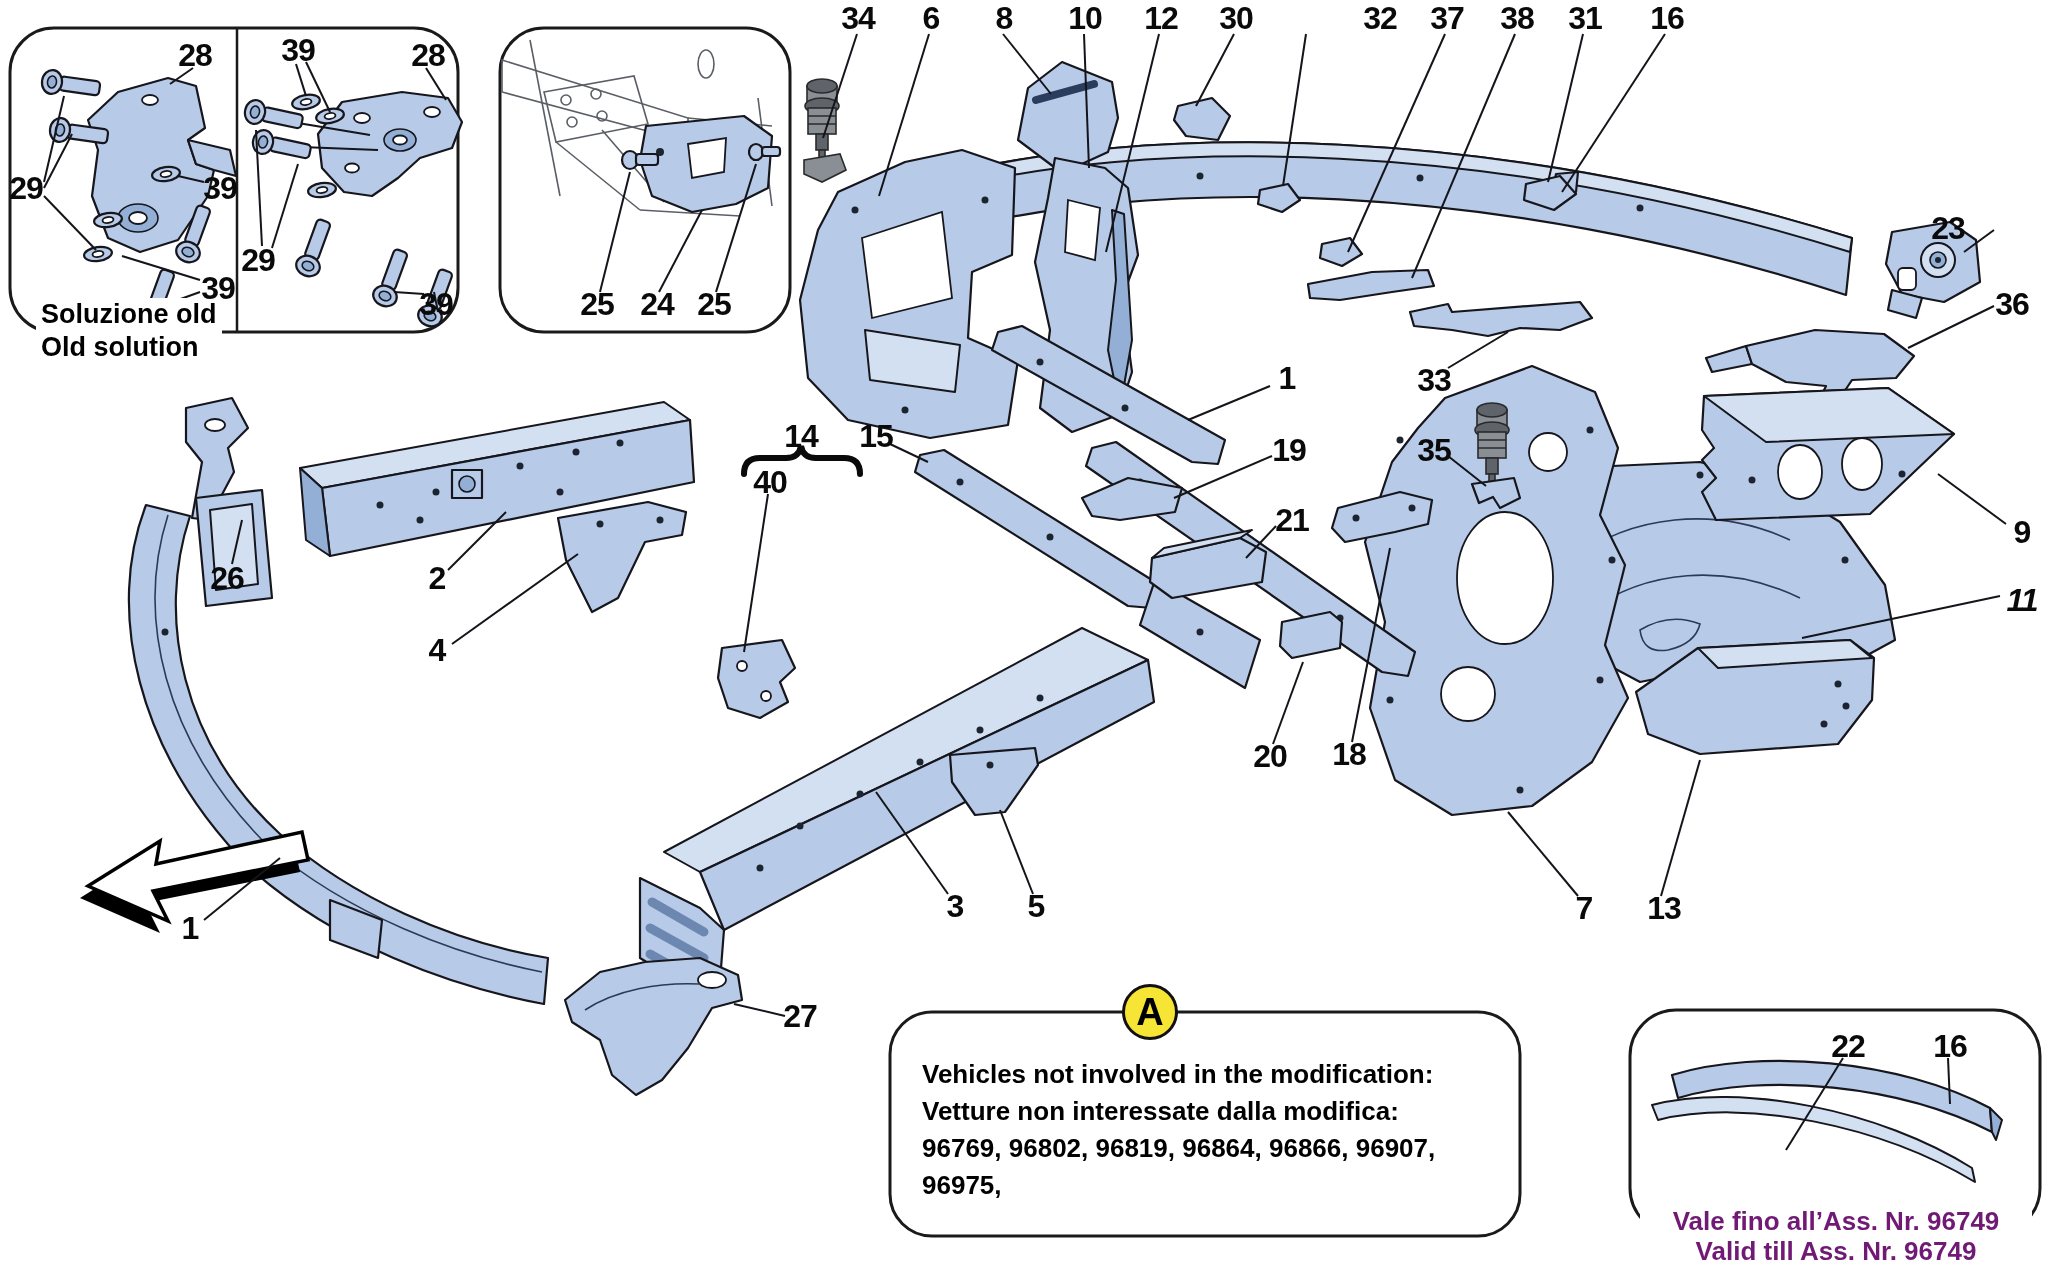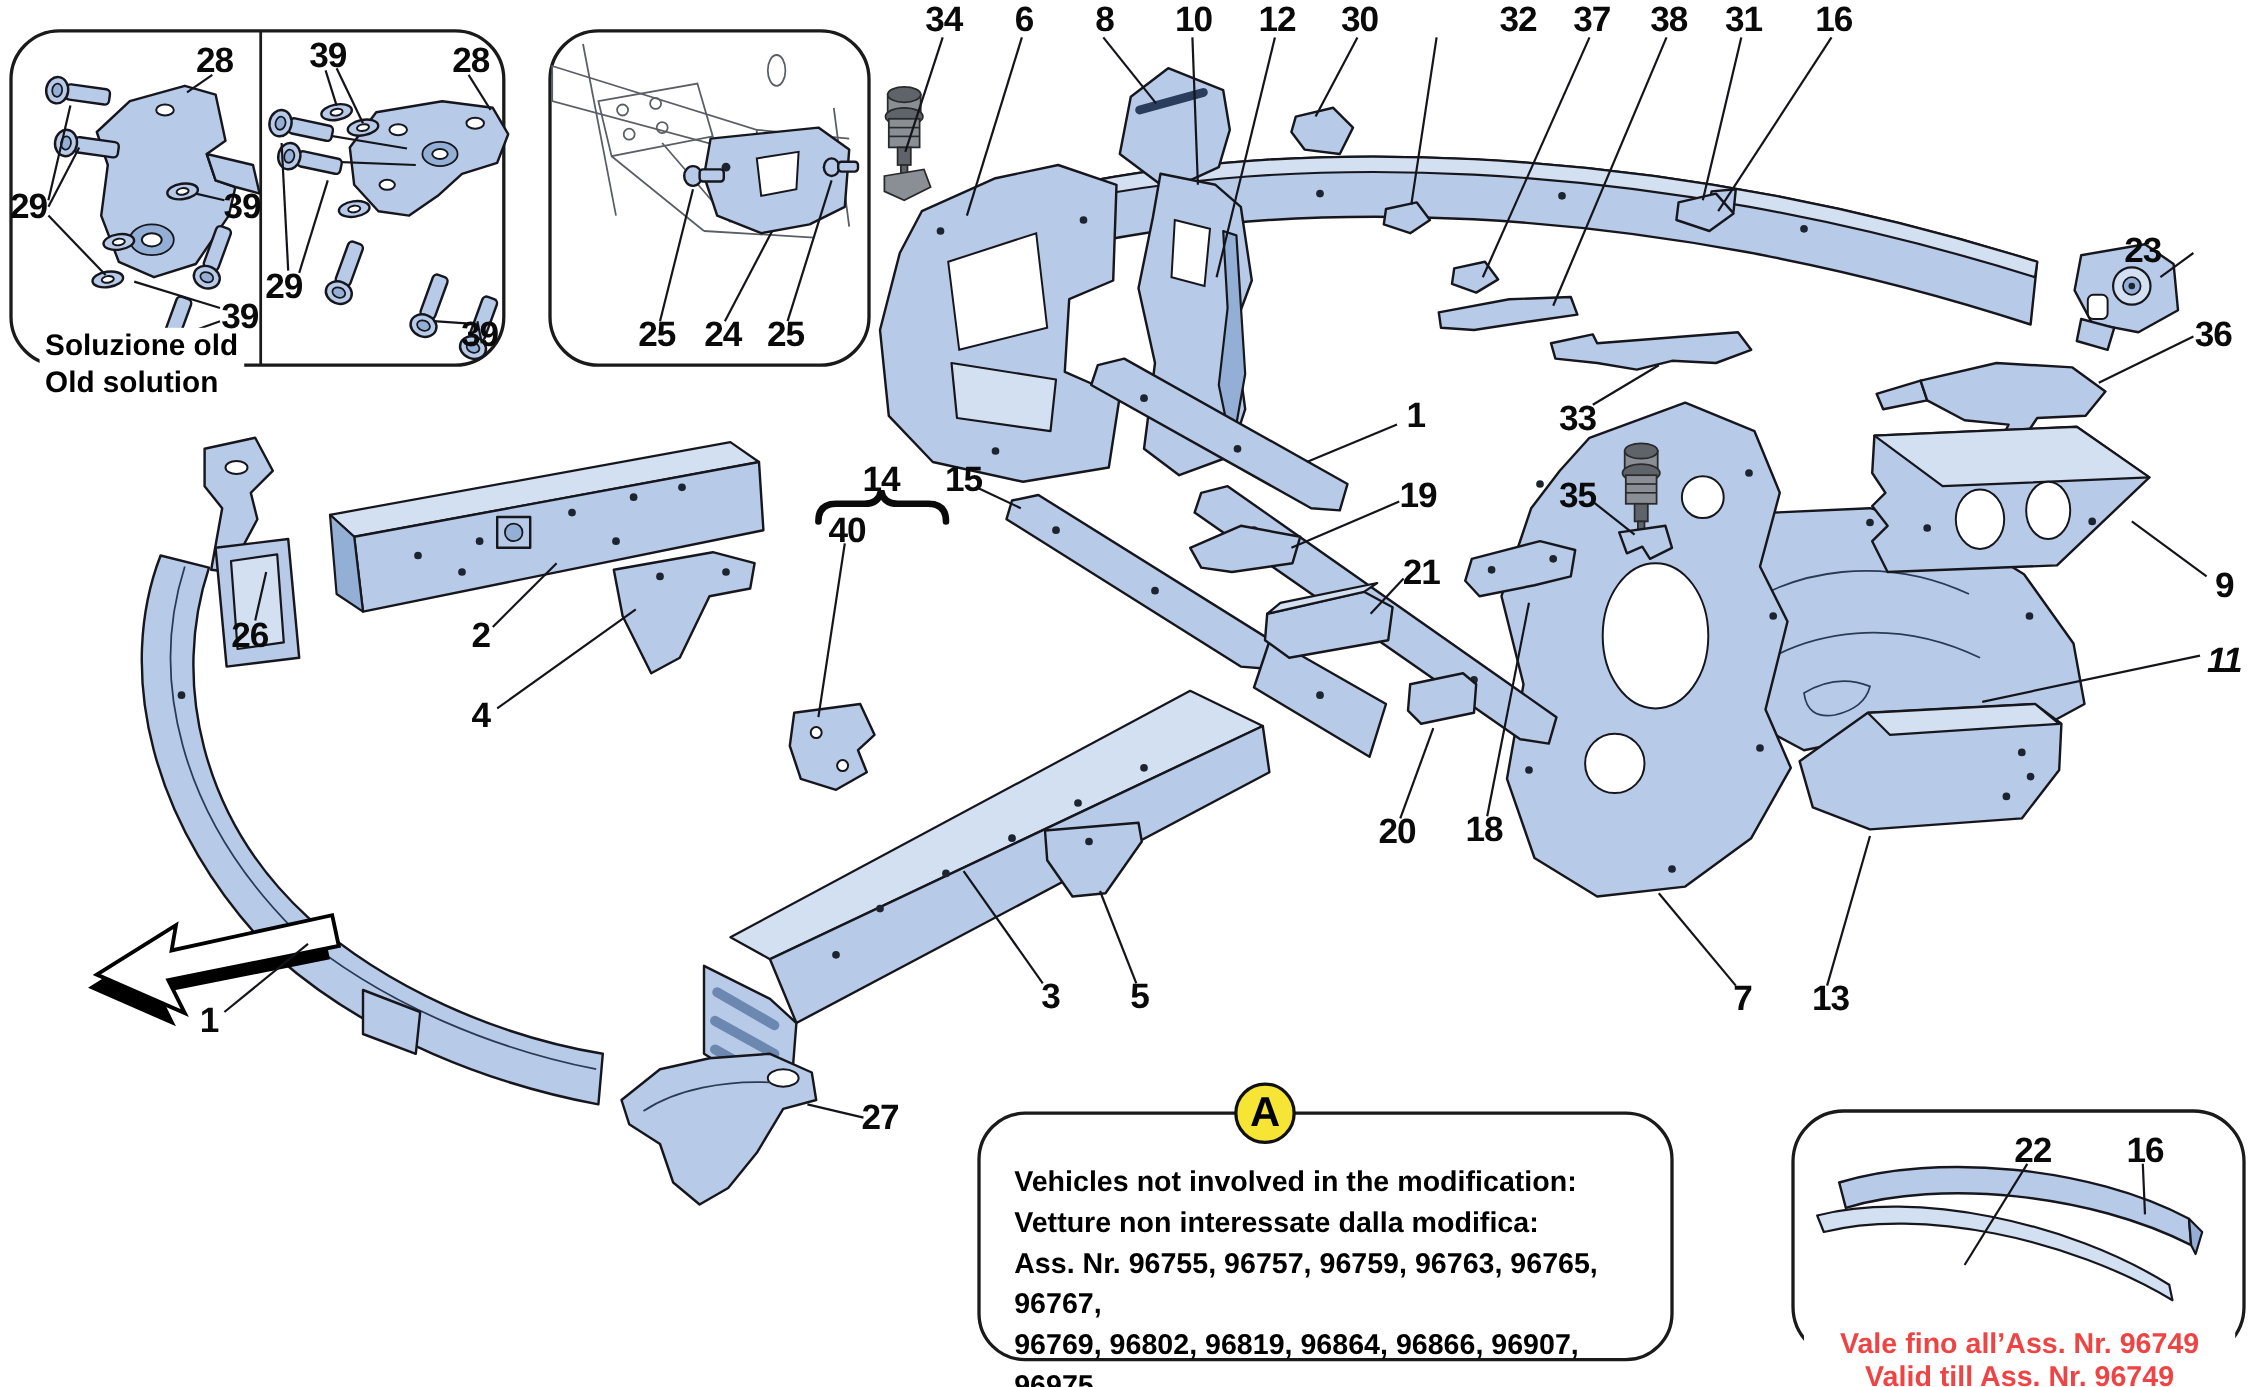--- a/index.html
+++ b/index.html
@@ -27,21 +27,21 @@
            font-weight:700;font-size:32px;color:#0a0a0a;letter-spacing:-1px;white-space:nowrap;}
   .cap-old{position:absolute;left:36px;top:298px;font-weight:700;font-size:27px;
            line-height:33px;color:#000;background:#fff;padding:0 5px;}
   .note-text{position:absolute;left:922px;top:1056px;width:590px;font-weight:700;
              font-size:26px;line-height:37px;color:#000;}
   .badge{position:absolute;left:1122px;top:984px;width:56px;height:56px;border-radius:50%;
          background:var(--badge);border:3px solid #111;box-sizing:border-box;
          display:flex;align-items:center;justify-content:center;
          font-weight:700;font-size:38px;color:#000;z-index:6;}
   .validity-cap{position:absolute;left:1640px;width:392px;text-align:center;
-                font-weight:700;font-size:26px;line-height:30px;color:#ef4444;}
+                font-weight:700;font-size:26px;line-height:30px;color:#701a75;}
   .validity-cap.l1{top:1206px;background:#fff;}
   .validity-cap.l2{top:1236px;}
 </style>
 </head>
 <body>
 
 <div class="stage">
 
 <svg width="2048" height="1261" viewBox="0 0 2048 1261">
   <defs>
@@ -408,21 +408,20 @@
   <div class="cap-old">
     <div>Soluzione old</div>
     <div>Old solution</div>
   </div>
 
   <div class="badge">A</div>
 
   <div class="note-text">
     <div>Vehicles not involved in the modification:</div>
     <div>Vetture non interessate dalla modifica:</div>
-    <div>Ass. Nr. 96755, 96757, 96759, 96763, 96765, 96767,</div>
     <div>96769, 96802, 96819, 96864, 96866, 96907, 96975,</div>
 
   </div>
 
   <div class="validity-cap l1">Vale fino all’Ass. Nr. 96749</div>
   <div class="validity-cap l2">Valid till Ass. Nr. 96749</div>
 
   <div>
       <div class="callout" style="left: 195px; top: 55px;">28</div>
       <div class="callout" style="left: 298px; top: 50px;">39</div>

